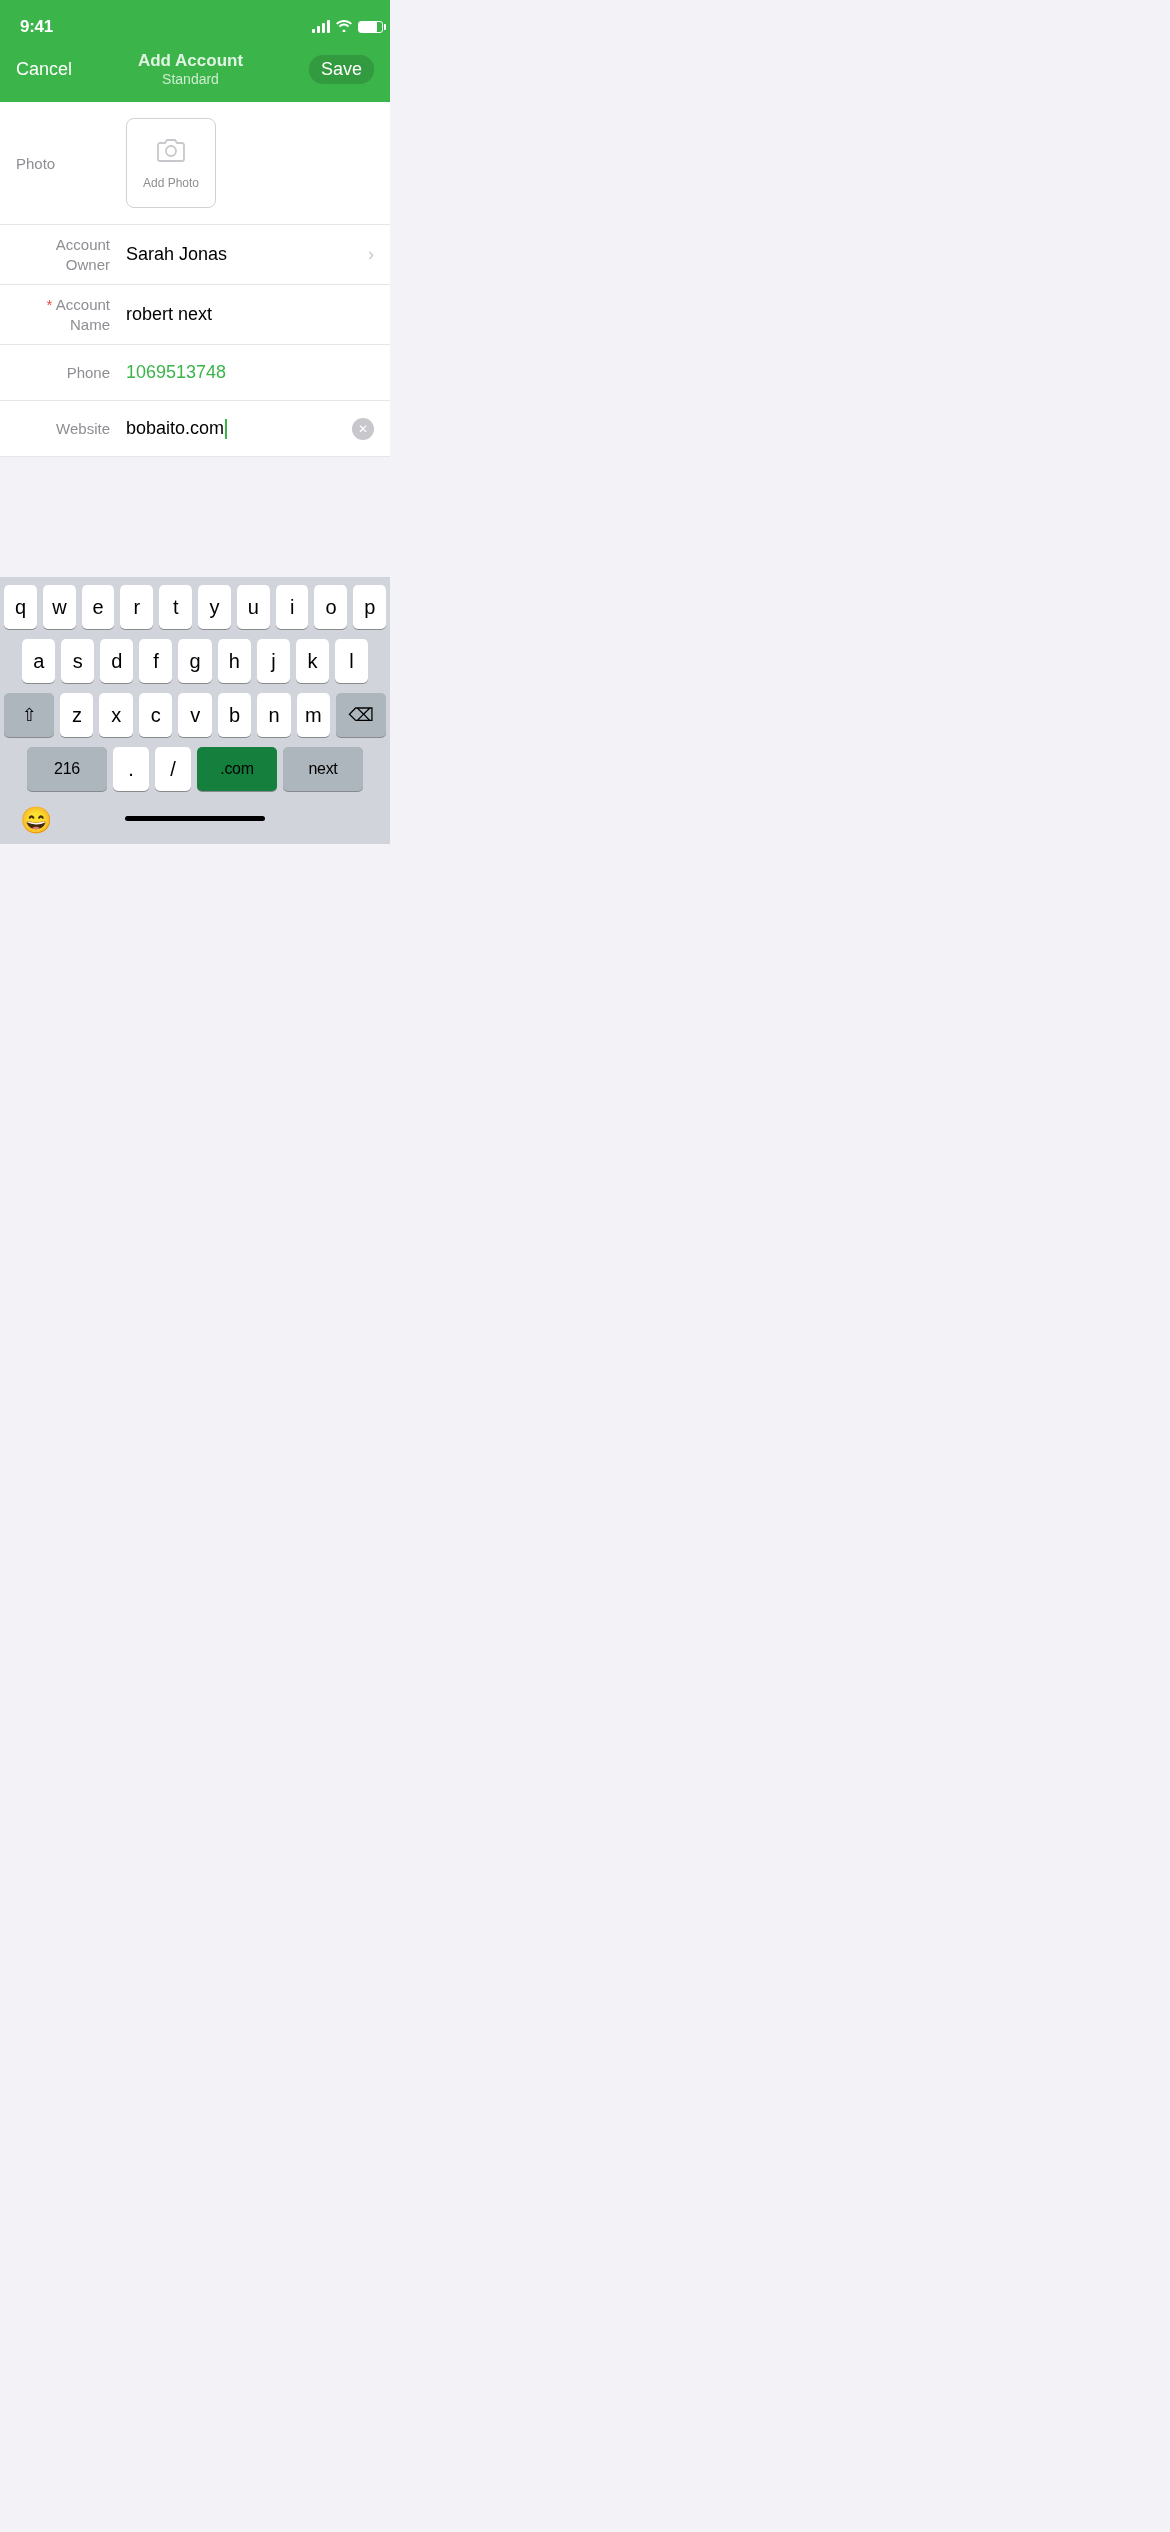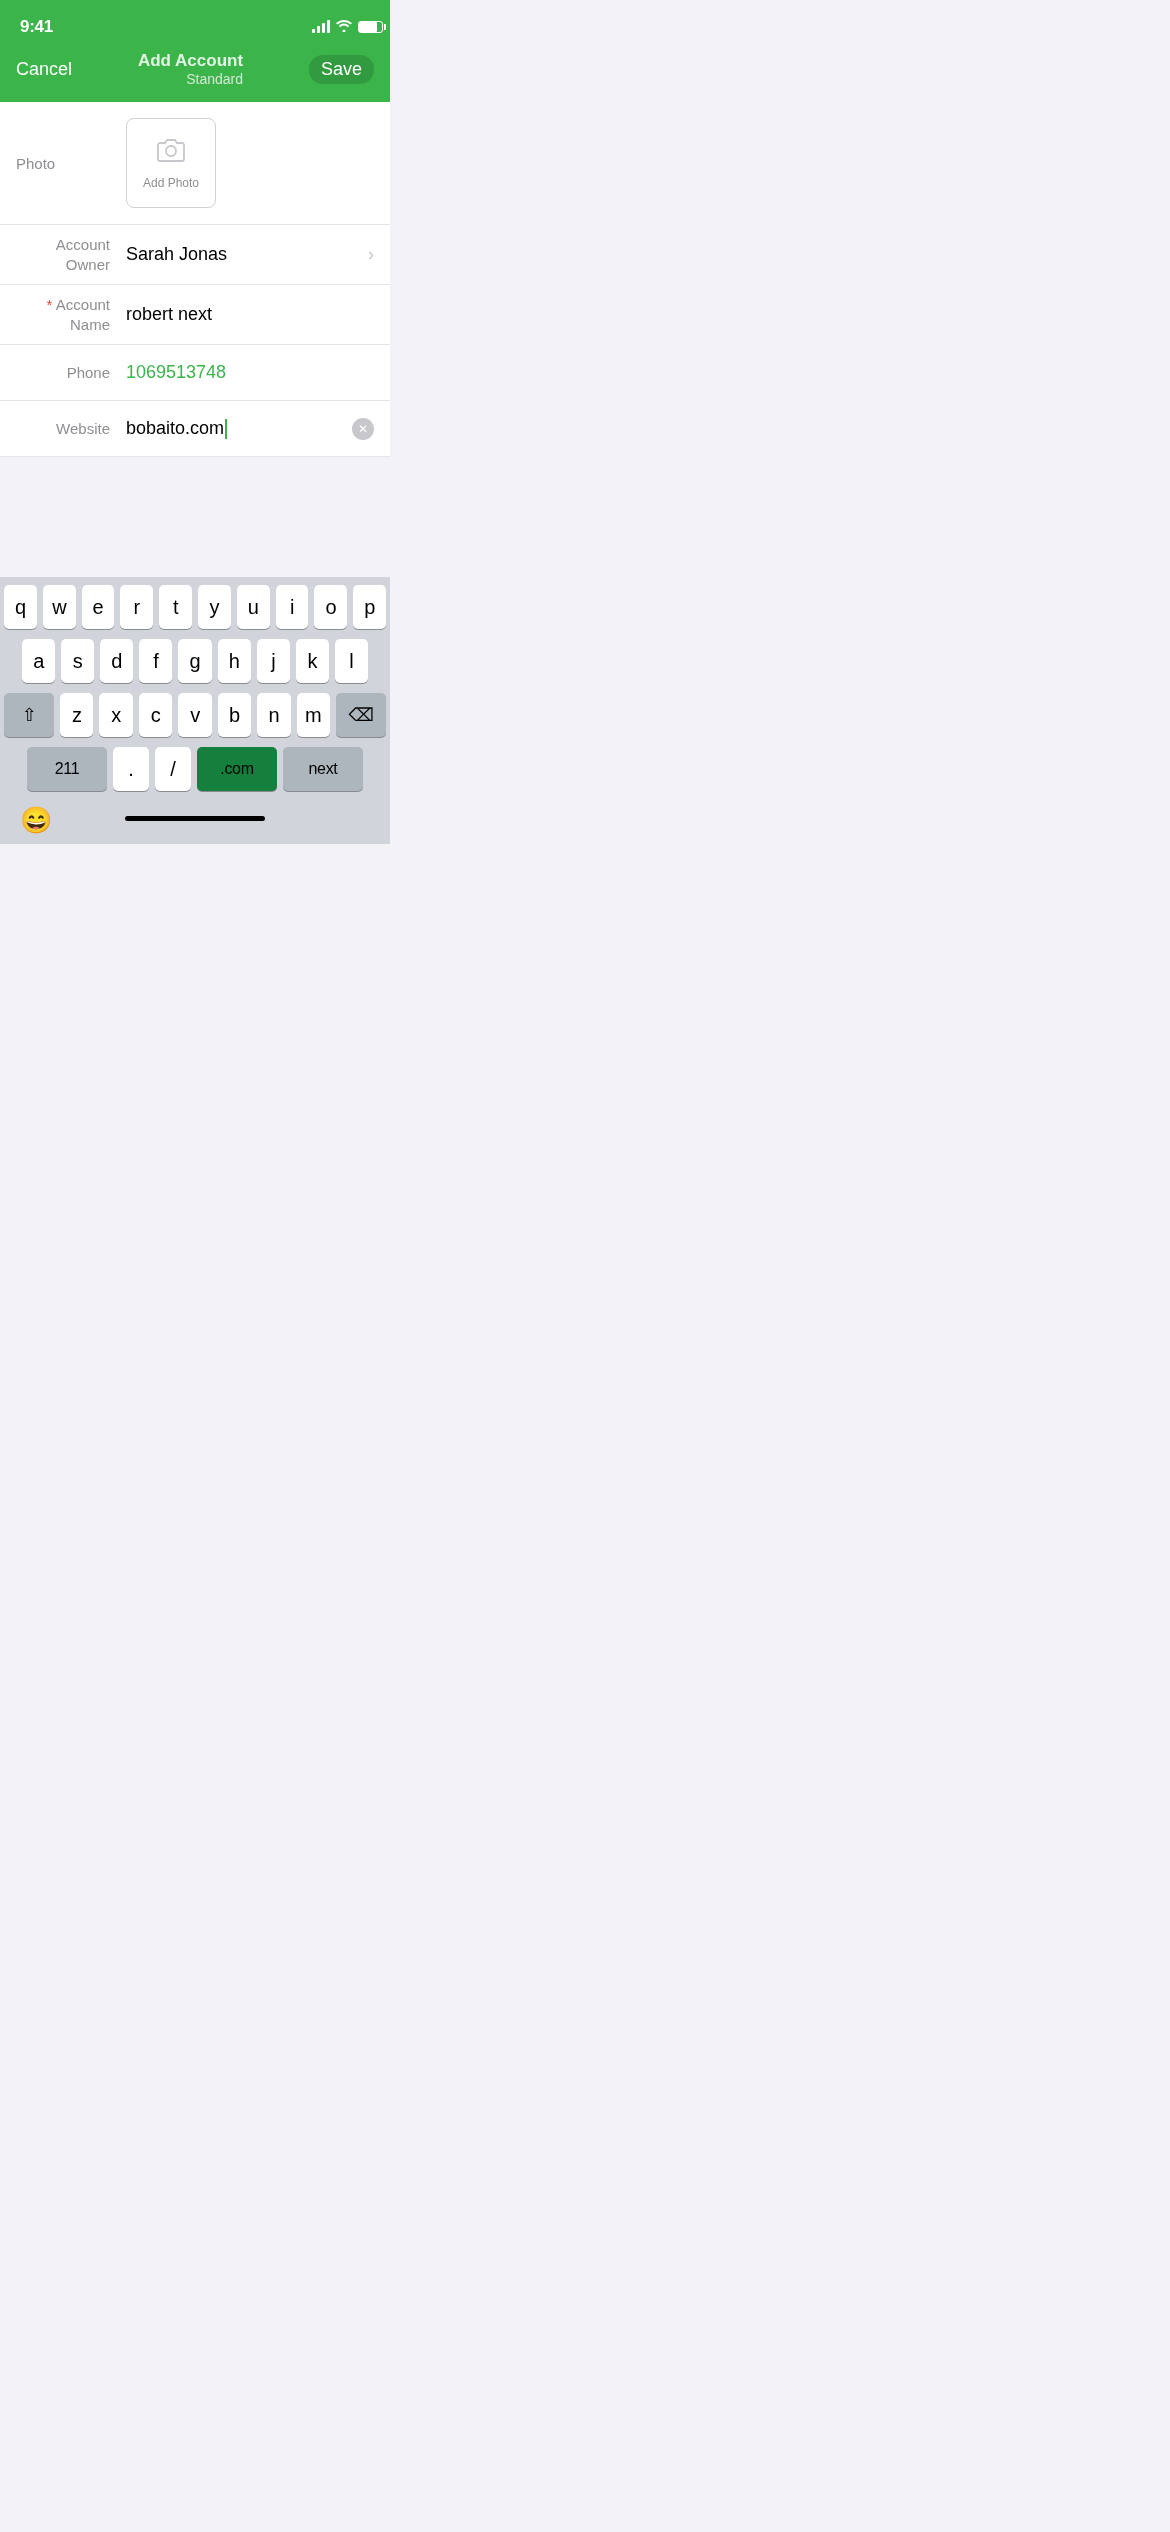--- a/index.html
+++ b/index.html
@@ -84,21 +84,21 @@
       padding: 0 16px 12px 16px;
       height: 54px;
     }
     .nav-cancel {
       color: white;
       font-size: 18px;
       font-weight: 400;
       cursor: pointer;
     }
     .nav-title {
-      text-align: right;
+      text-align: center;
       color: rgba(255,255,255,0.8);
     }
     .nav-title-main {
       font-size: 17px;
       font-weight: 600;
       color: rgba(255,255,255,0.85);
       line-height: 1.2;
     }
     .nav-title-sub {
       font-size: 14px;
@@ -450,21 +450,21 @@
     <div class="key">v</div>
     <div class="key">b</div>
     <div class="key">n</div>
     <div class="key">m</div>
     <div class="key key-wide">
       <span class="delete-icon">⌫</span>
     </div>
   </div>
 
   <div class="keyboard-row">
-    <div class="key key-123">211</div>
+    <div class="key key-123">216</div>
     <div class="key key-dot">.</div>
     <div class="key key-slash">/</div>
     <div class="key key-dotcom">.com</div>
     <div class="key key-next">next</div>
   </div>
 
   <div class="emoji-row">
     <span class="emoji-key">😄</span>
     <div class="home-indicator"></div>
     <span style="width:32px;"></span>

